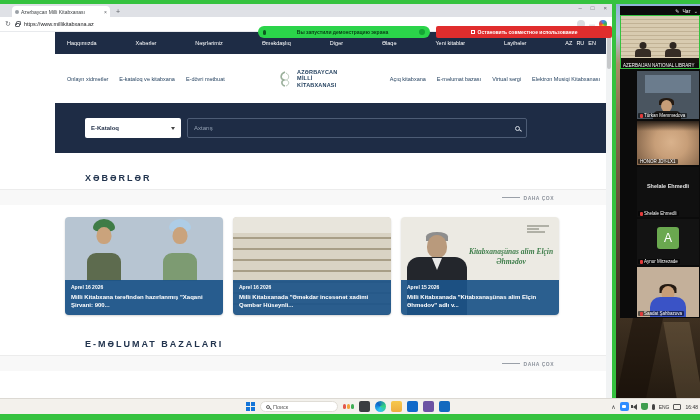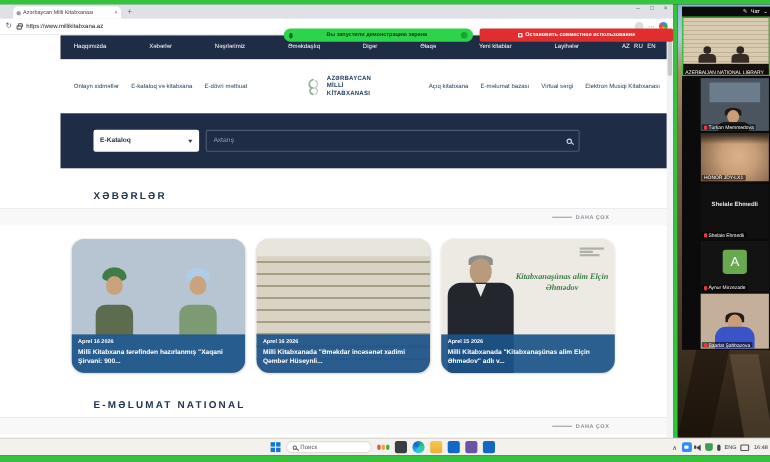--- a/index.html
+++ b/index.html
@@ -48,21 +48,21 @@
   .searchbox {width:340px;height:20px;border:1px solid #4d5c75;border-radius:2px;display:flex;align-items:center;padding:0 6px}
   .searchbox input {flex:1;background:transparent;border:none;outline:none;font-size:6px;color:#dfe5ec}
   .searchbox input::placeholder {color:#93a0b3}
   .mag {width:5px;height:5px;border:1px solid #cfd6df;border-radius:50%;position:relative;flex:none}
   .mag::after {content:'';position:absolute;width:3px;height:1px;background:#cfd6df;right:-2.5px;bottom:-1px;transform:rotate(40deg)}
   .h-sec {margin:20px 0 0 85px;font-size:9px;font-weight:bold;letter-spacing:2px;color:#22344e}
   .strip {margin-top:6px;height:16px;background:#f8f8f8;border-top:1px solid #ececec;display:flex;align-items:center;justify-content:flex-end;padding-right:58px;gap:4px}
   .strip .line {width:18px;height:1px;background:#9aa0a8}
   .strip .more {font-size:5px;font-weight:bold;color:#8d939c;letter-spacing:.5px}
   .cards {margin:12px 0 0 65px;display:flex;gap:10px}
-  .card {width:158px;height:122px;position:relative;border-radius:12px;overflow:hidden;box-shadow:0 1px 2px rgba(0,0,0,.18)}
+  .card {width:158px;height:98px;position:relative;border-radius:4px;overflow:hidden;box-shadow:0 1px 2px rgba(0,0,0,.18)}
   .cimg {position:absolute;inset:0}
   .olay {position:absolute;left:0;right:0;bottom:0;background:rgba(28,84,137,.93);padding:4px 6px 6px;color:#fff}
   .odate {font-size:5px;font-weight:bold;margin-bottom:3px}
   .otitle {font-size:6px;font-weight:bold;line-height:1.35}
   .v1 {background:#b7c5d2}
   .fig {position:absolute;bottom:34px;width:46px;height:66px}
   .fig .turb {position:absolute;left:50%;transform:translateX(-50%);top:4px;width:22px;height:13px;border-radius:50% 50% 40% 40%/70% 70% 30% 30%}
   .fig .head {position:absolute;left:50%;transform:translateX(-50%);top:12px;width:15px;height:17px;border-radius:50% 50% 45% 45%;background:#caa37c}
   .fig .bod {position:absolute;left:50%;transform:translateX(-50%);bottom:0;width:34px;height:28px;border-radius:9px 9px 0 0}
   .f1 {left:16px}.f1 .turb{background:#3f7c46}.f1 .bod{background:#5d6b4e}
@@ -287,21 +287,21 @@
           <span class="suit-shirt"></span>
           <div class="gtext">Kitabxanaşünas alim Elçin Əhmədov</div>
         </div>
         <div class="olay">
           <div class="odate">Aprel 15 2026</div>
           <div class="otitle">Milli Kitabxanada "Kitabxanaşünas alim Elçin Əhmədov" adlı v...</div>
         </div>
       </div>
     </div>
 
-    <div class="h-sec" style="margin-top:24px">E-MƏLUMAT NATIONAL</div>
+    <div class="h-sec" style="margin-top:24px">E-MƏLUMAT BAZALARI</div>
     <div class="strip">
       <span class="line"></span>
       <span class="more">DAHA ÇOX</span>
     </div>
   </div>
 </div>
 
 <div id="share-pill">
   <span class="pmic"></span>
   <span class="btxt">Вы запустили демонстрацию экрана</span>

